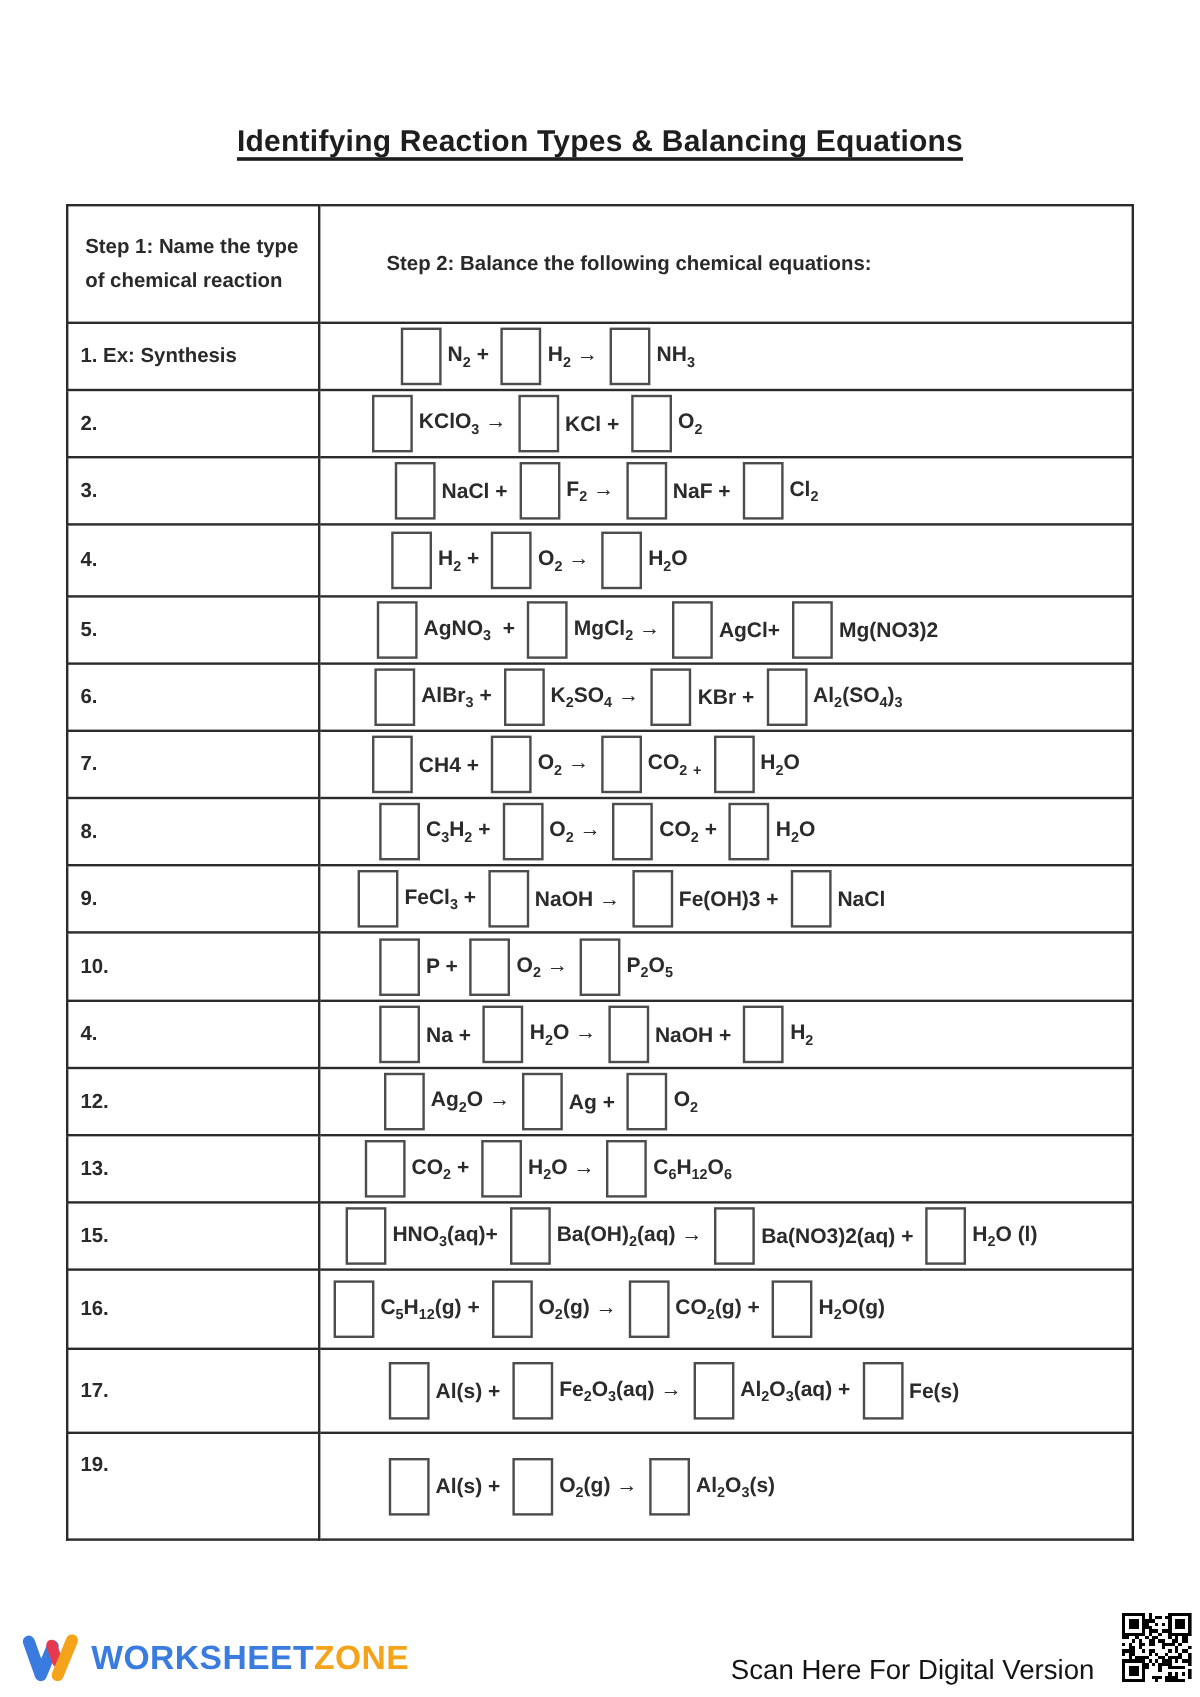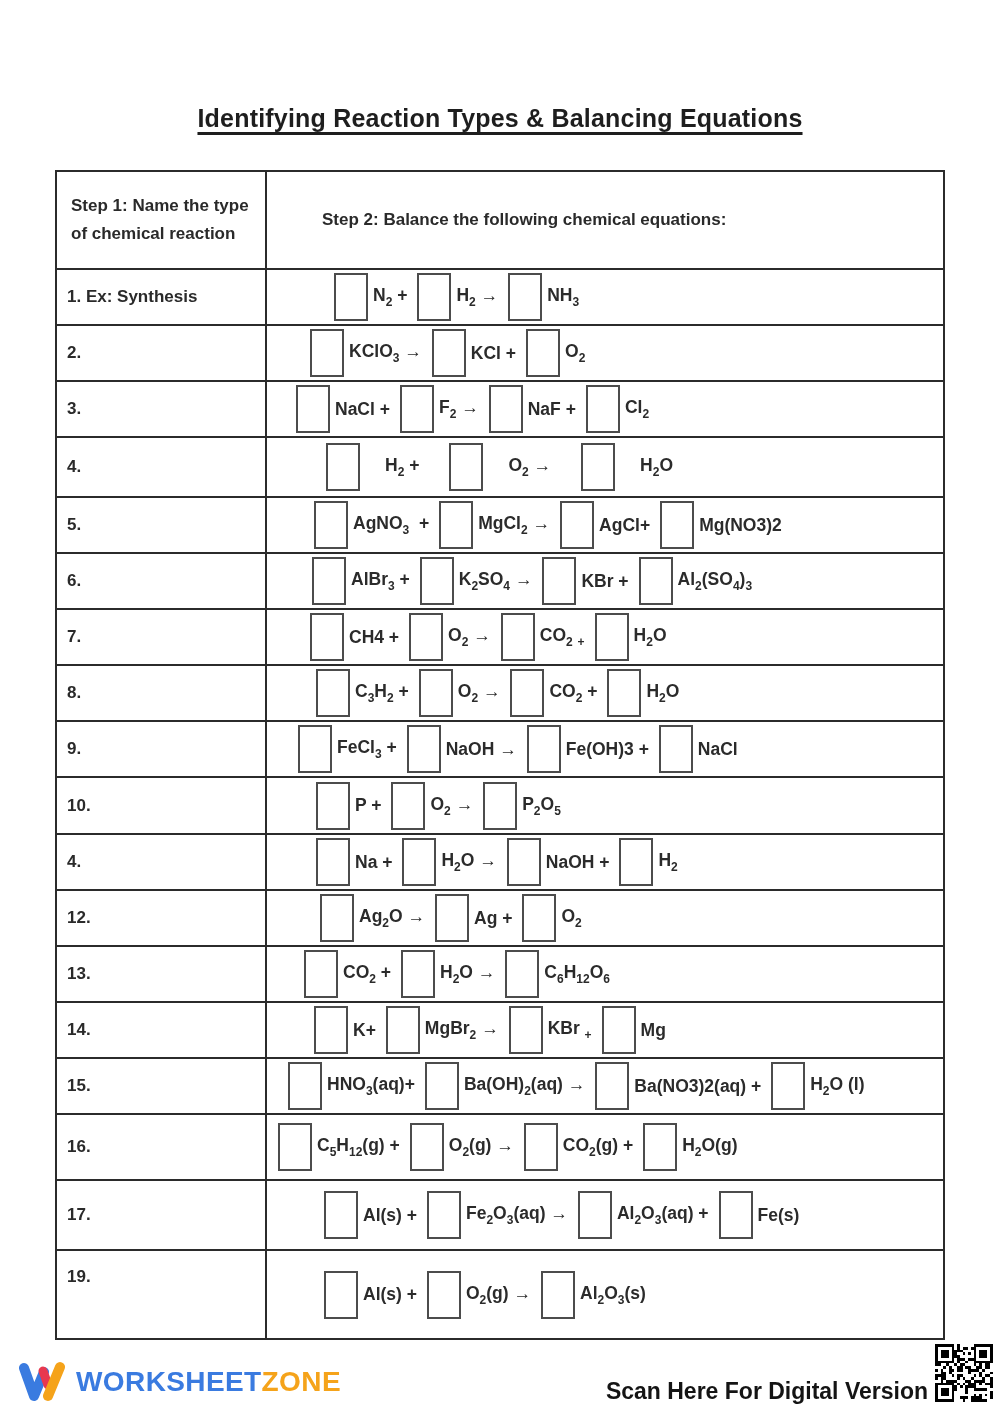--- a/index.html
+++ b/index.html
@@ -29,33 +29,33 @@
             flex:0 0 auto;margin:0 5px 0 10px;display:inline-block;}
   .eq .coef-box:first-child{margin-left:0;}
 
   
   tr.r  td{height:52px;}
   tr.r4 td{height:56px;} tr.r10 td{height:53px;} tr.r16 td{height:62px;}
   tr.r17 td{height:66px;} tr.r18 td{height:70px;}
   tr.r18 .label-cell{vertical-align:top;padding-top:16px;}
 
   
-  tr.r1 .eq{padding-left:66px;} tr.r2 .eq{padding-left:42px;} tr.r3 .eq{padding-left:28px;}
-  tr.r4 .eq{padding-left:58px;gap:20px;} tr.r5 .eq{padding-left:46px;} tr.r6 .eq{padding-left:44px;}
+  tr.r1 .eq{padding-left:66px;} tr.r2 .eq{padding-left:42px;} tr.r3 .eq{padding-left:61px;}
+  tr.r4 .eq{padding-left:58px;} tr.r5 .eq{padding-left:46px;} tr.r6 .eq{padding-left:44px;}
   tr.r7 .eq{padding-left:42px;} tr.r8 .eq{padding-left:48px;} tr.r9 .eq{padding-left:30px;}
   tr.r10 .eq{padding-left:48px;} tr.r11 .eq{padding-left:48px;} tr.r12 .eq{padding-left:52px;}
   tr.r13 .eq{padding-left:36px;} tr.r14 .eq{padding-left:46px;} tr.r15 .eq{padding-left:20px;}
   tr.r16 .eq{padding-left:10px;} tr.r17 .eq{padding-left:56px;} tr.r18 .eq{padding-left:56px;}
 
   
   .footer{position:absolute;left:0;top:1338px;width:1000px;height:76px;}
   .brand{position:absolute;left:18px;top:22px;display:flex;align-items:center;gap:10px;}
   .brand-text{font-size:28px;font-weight:700;letter-spacing:.4px;display:flex;}
   .brand-word1{color:#3A7BE0;} .brand-word2{color:#F5A31A;}
-  .scan-text{position:absolute;right:72px;top:40px;font-size:23px;color:#141414;font-weight:700;}
+  .scan-text{position:absolute;right:88px;top:40px;font-size:23px;color:#141414;font-weight:400;}
   .qr{position:absolute;right:7px;top:6px;width:58px;height:58px;}
 </style>
 </head>
 <body>
 
 <div class="page">
 
   <div class="title">
     <span>Identifying Reaction Types &amp; Balancing Equations</span>
   </div>
@@ -243,35 +243,20 @@
         <tr class="r r13">
           <td class="label-cell">13.</td>
           <td class="eq-cell">
             <div class="eq">
               <span class="coef-box"></span>
               <span class="chem">CO<sub>2</sub> +</span>
               <span class="coef-box"></span>
               <span class="chem">H<sub>2</sub>O →</span>
               <span class="coef-box"></span>
               <span class="chem">C<sub>6</sub>H<sub>12</sub>O<sub>6</sub></span>
-            </div>
-          </td>
-        </tr>
-        <tr class="r r14">
-          <td class="label-cell">14.</td>
-          <td class="eq-cell">
-            <div class="eq">
-              <span class="coef-box"></span>
-              <span class="chem">K+</span>
-              <span class="coef-box"></span>
-              <span class="chem">MgBr<sub>2</sub> →</span>
-              <span class="coef-box"></span>
-              <span class="chem">KBr <sub>+</sub></span>
-              <span class="coef-box"></span>
-              <span class="chem">Mg</span>
             </div>
           </td>
         </tr>
         <tr class="r r15">
           <td class="label-cell">15.</td>
           <td class="eq-cell">
             <div class="eq">
               <span class="coef-box"></span>
               <span class="chem">HNO<sub>3</sub>(aq)+</span>
               <span class="coef-box"></span>

